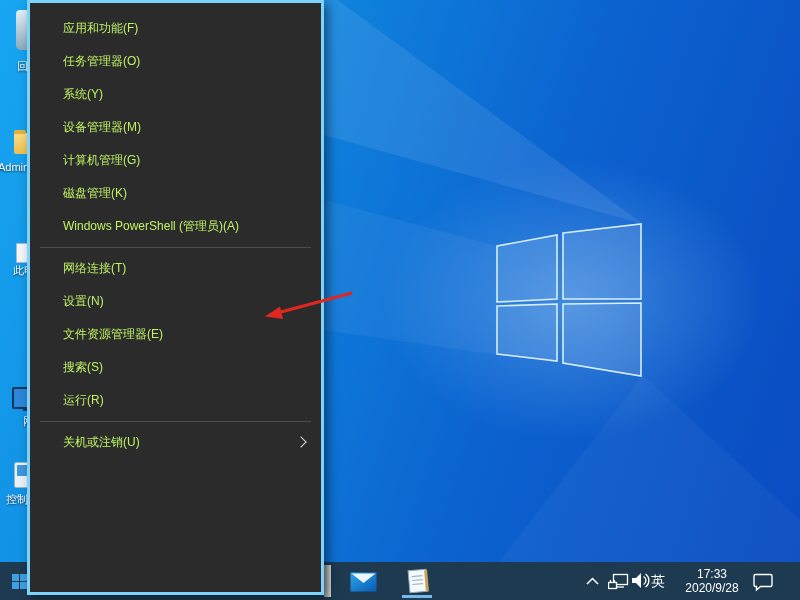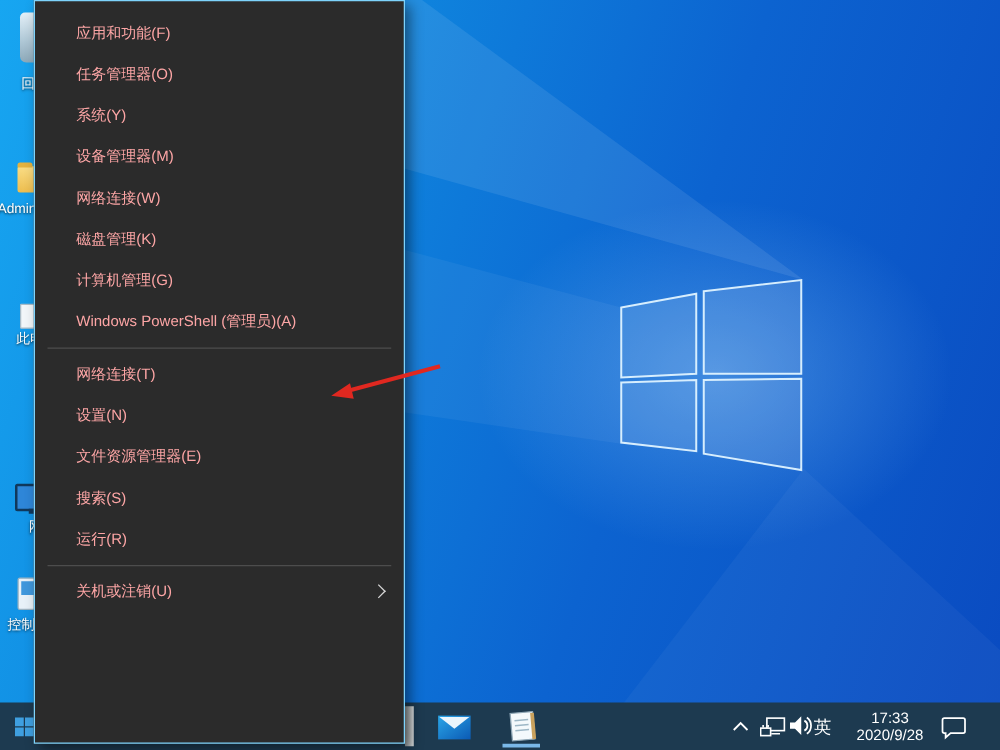--- a/index.html
+++ b/index.html
@@ -31,23 +31,23 @@
     background:#f2f6f9;border:1px solid #a9bcc8;border-radius:1px;}
   .g-monitor{position:absolute;left:12px;top:387px;width:28px;height:18px;
     background:#2e86d8;border:2px solid #10385c;border-radius:2px;}
   .g-monitor::after{content:"";position:absolute;left:9px;top:18px;width:8px;height:4px;background:#10385c;}
   .g-cpanel{position:absolute;left:14px;top:462px;width:26px;height:24px;
     background:#e8f1f8;border:1px solid #9db4c2;border-radius:2px;}
   .g-cpanel::before{content:"";position:absolute;left:2px;top:2px;width:14px;height:11px;background:#3f97dc;}
   
   .winx-menu{
     position:absolute;left:27px;top:0;width:297px;height:595px;
-    background:#2b2b2b;border:1px solid #7dd3fc;box-sizing:border-box;
+    background:#2b2b2b;border:3px solid #7dd3fc;box-sizing:border-box;
     box-shadow:4px 4px 10px rgba(0,0,0,.45);
-    padding-top:9px;z-index:10;color:#fca5a5;
+    padding-top:9px;z-index:10;color:#bef264;
   }
   .menu-item{
     height:33px;line-height:33px;padding-left:33px;padding-right:14px;
     font-size:12px;white-space:nowrap;position:relative;cursor:default;
   }
   .menu-sep{height:1px;background:#4d4d4d;margin:4px 10px;}
   .chev{
     position:absolute;right:16px;top:12px;width:7px;height:7px;
     border-right:1.6px solid #d8d8d8;border-top:1.6px solid #d8d8d8;
     transform:rotate(45deg);
@@ -195,23 +195,22 @@
       <path d="M3.5,12.5 h15 a1.5,1.5 0 0 1 1.5,1.5 v9 a1.5,1.5 0 0 1 -1.5,1.5 h-10 l-4,3.5 v-3.5 h-1 a1.5,1.5 0 0 1 -1.5,-1.5 v-9 a1.5,1.5 0 0 1 1.5,-1.5 z" fill="none" stroke="#ffffff" stroke-width="1.4"></path>
     </svg>
   </div>
 </div>
 
 <div class="winx-menu">
   <div class="menu-item">应用和功能(F)</div>
   <div class="menu-item">任务管理器(O)</div>
   <div class="menu-item">系统(Y)</div>
   <div class="menu-item">设备管理器(M)</div>
-  <div class="menu-item">网络连接(W)</div>
+  <div class="menu-item">计算机管理(G)</div>
   <div class="menu-item">磁盘管理(K)</div>
-  <div class="menu-item">计算机管理(G)</div>
   <div class="menu-item">Windows PowerShell (管理员)(A)</div>
   <div class="menu-sep"></div>
   <div class="menu-item">网络连接(T)</div>
   <div class="menu-item">设置(N)</div>
   <div class="menu-item">文件资源管理器(E)</div>
   <div class="menu-item">搜索(S)</div>
   <div class="menu-item">运行(R)</div>
   <div class="menu-sep"></div>
   <div class="menu-item">
     <span>关机或注销(U)</span>

